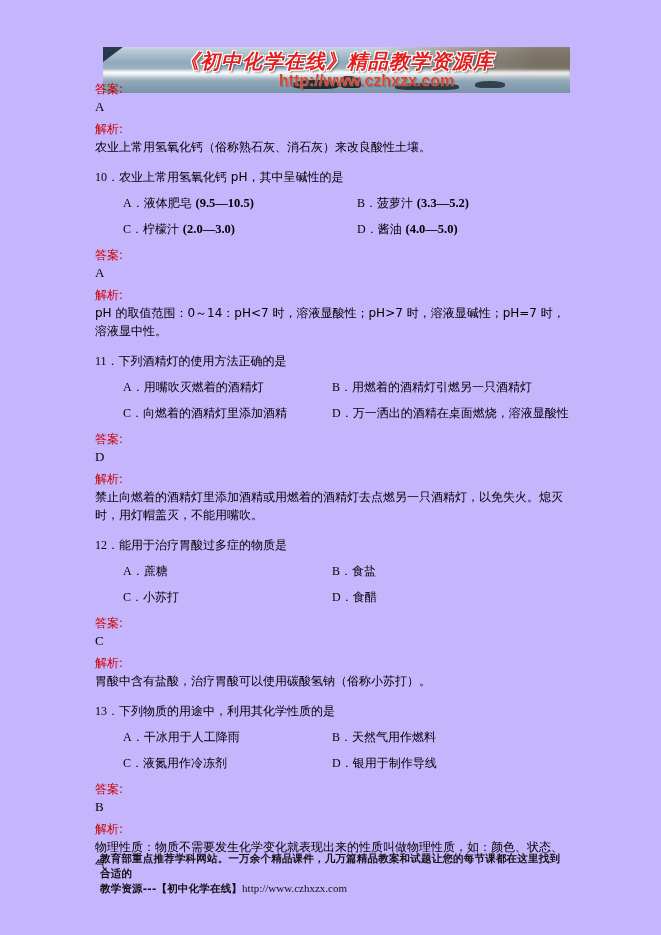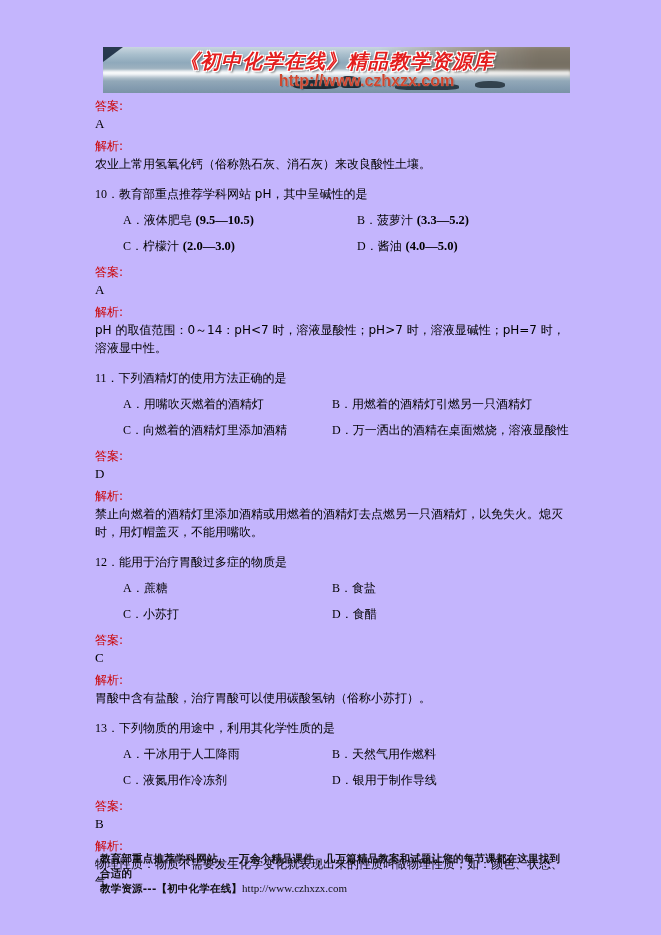--- a/index.html
+++ b/index.html
@@ -59,21 +59,21 @@
     text-align:center;
     font-family:"Liberation Sans", sans-serif;
     font-weight:bold; font-size:16px; line-height:18px;
     color:#cf4730;
     text-shadow:0 0 1px rgba(255,255,255,.8), 1px 1px 1px rgba(60,60,60,.5);
     white-space:nowrap;
   }
 
   
   .content {
-    position:absolute; left:95px; top:93px; width:473px;
+    position:absolute; left:95px; top:76px; width:473px;
     font-size:12px; line-height:18px;
   }
   .lbl { color:#cc0000; margin-top:4px; }
   .lbl.first { margin-top:4px; }
   .ans-letter { font-family:"Liberation Serif", serif; font-size:13px; }
   .exp-text { }
 
   .q-stem { margin-top:12px; }
   .q-num { font-family:"Liberation Serif", serif; }
   .opt-row { display:flex; margin-top:8px; }
@@ -113,21 +113,21 @@
   <div class="content">
 
     <div class="ans-block" style="margin-top:0;">
       <div class="lbl first">答案:</div>
       <div class="ans-letter">A</div>
       <div class="lbl">解析:</div>
       <div class="exp-text">农业上常用氢氧化钙（俗称熟石灰、消石灰）来改良酸性土壤。</div>
     </div>
 
     <div class="question">
-      <div class="q-stem"><span class="q-num">10．</span><span>教育部重点推荐学科网站 pH，其中呈碱性的是</span></div>
+      <div class="q-stem"><span class="q-num">10．</span><span>农业上常用氢氧化钙 pH，其中呈碱性的是</span></div>
       <div class="opt-row">
         <div class="opt first"><span class="key">A．</span><span>液体肥皂 </span><b>(9.5—10.5)</b></div>
         <div class="opt"><span class="key">B．</span><span>菠萝汁 </span><b>(3.3—5.2)</b></div>
       </div>
       <div class="opt-row">
         <div class="opt first"><span class="key">C．</span><span>柠檬汁 </span><b>(2.0—3.0)</b></div>
         <div class="opt"><span class="key">D．</span><span>酱油 </span><b>(4.0—5.0)</b></div>
       </div>
       <div class="ans-block">
         <div class="lbl">答案:</div>

